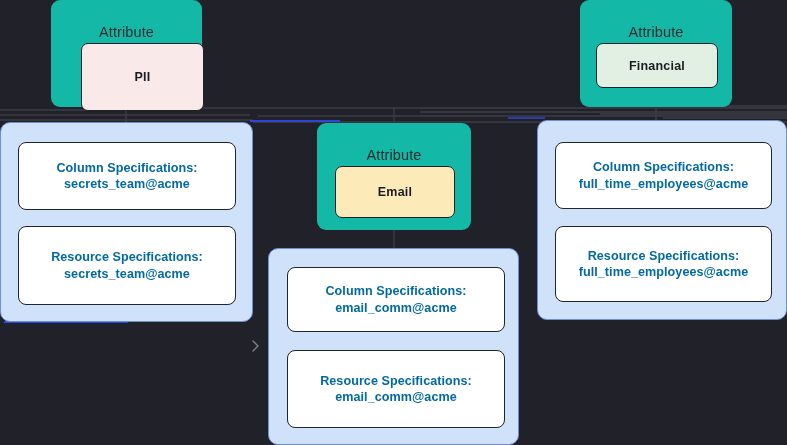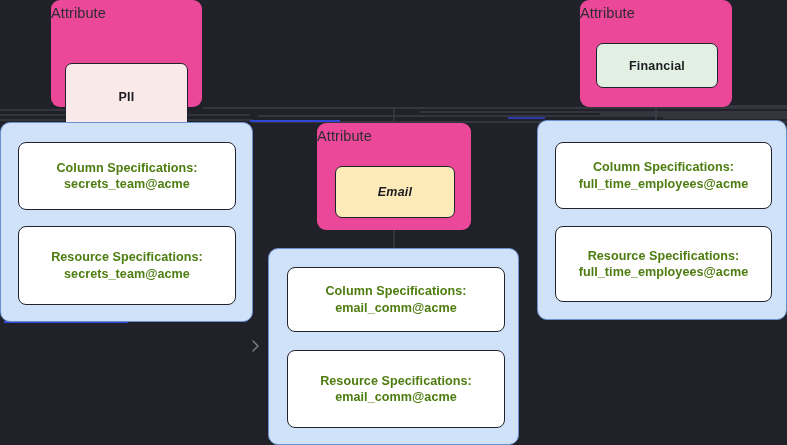--- a/index.html
+++ b/index.html
@@ -25,27 +25,27 @@
   .edges {
     position: absolute;
     left: 0; top: 0;
     width: 787px; height: 445px;
     pointer-events: none;
   }
 
   
   .attr-card {
     position: absolute;
-    background: #ec4899;
+    background: #14b8a6;
     border-radius: 9px;
     box-sizing: border-box;
     display: flex;
     flex-direction: column;
-    align-items: flex-start;
-    padding-top: 4px;
+    align-items: center;
+    padding-top: 23px;
   }
   .attr-title {
     font-size: 14.5px;
     color: #2b2c30;
     line-height: 19px;
     letter-spacing: 0.1px;
   }
   .attr-badge {
     box-sizing: border-box;
     border: 1.7px solid #20222b;
@@ -73,21 +73,21 @@
     background: #ffffff;
     border: 1.8px solid #22242c;
     border-radius: 8px;
     display: flex;
     flex-direction: column;
     align-items: center;
     justify-content: center;
     text-align: center;
     font-size: 12.6px;
     font-weight: bold;
-    color: #4d7c0f;
+    color: #0369a1;
     line-height: 16.5px;
     letter-spacing: 0.05px;
     padding: 2px 6px;
   }
   .spec-line { display: block; white-space: nowrap; }
 </style>
 </head>
 <body>
 
 <div id="canvas">
@@ -112,42 +112,42 @@
 
     <path d="M250 121 H340" stroke="#2f45d8" stroke-width="2.2" fill="none"></path>
     <path d="M4 322 H128" stroke="#2f45d8" stroke-width="2.2" fill="none"></path>
     <path d="M508 118 H545" stroke="#2f45d8" stroke-width="1.6" fill="none"></path>
 
     <path d="M253 341 l5 5 l-5 5" stroke="#7d8086" stroke-width="1.4" fill="none" stroke-linecap="round" stroke-linejoin="round"></path>
   </svg>
 
   <div class="attr-card" style="left:51px; top:0px; width:151px; height:107px;">
     <div class="attr-title">Attribute</div>
-    <div class="attr-badge" style="position:absolute; left:14px; top:43px; width:123px; height:68px; background:#fae9e9;margin-top:20px;">PII</div>
+    <div class="attr-badge" style="position:absolute; left:30px; top:43px; width:123px; height:68px; background:#fae9e9;">PII</div>
   </div>
 
   <div class="attr-card" style="left:580px; top:0px; width:152px; height:107px;">
     <div class="attr-title">Attribute</div>
     <div class="attr-badge" style="position:absolute; left:16px; top:43px; width:122px; height:45px; background:#e2f0e4;">Financial</div>
   </div>
 
   <div class="group" style="left:0px; top:122px; width:253px; height:200px;">
     <div class="spec-box" style="left:17px; top:19px; width:218px; height:68px;">
       <span class="spec-line">Column Specifications:</span>
       <span class="spec-line">secrets_team@acme</span>
     </div>
     <div class="spec-box" style="left:17px; top:103px; width:218px; height:79px;">
       <span class="spec-line">Resource Specifications:</span>
       <span class="spec-line">secrets_team@acme</span>
     </div>
   </div>
 
   <div class="attr-card" style="left:317px; top:123px; width:154px; height:107px;">
     <div class="attr-title">Attribute</div>
-    <div class="attr-badge" style="position:absolute; left:18px; top:43px; width:120px; height:52px; background:#fcebb9;font-style:italic;">Email</div>
+    <div class="attr-badge" style="position:absolute; left:18px; top:43px; width:120px; height:52px; background:#fcebb9;">Email</div>
   </div>
 
   <div class="group" style="left:268px; top:248px; width:251px; height:197px;">
     <div class="spec-box" style="left:18px; top:18px; width:218px; height:65px;">
       <span class="spec-line">Column Specifications:</span>
       <span class="spec-line">email_comm@acme</span>
     </div>
     <div class="spec-box" style="left:18px; top:101px; width:218px; height:78px;">
       <span class="spec-line">Resource Specifications:</span>
       <span class="spec-line">email_comm@acme</span>

